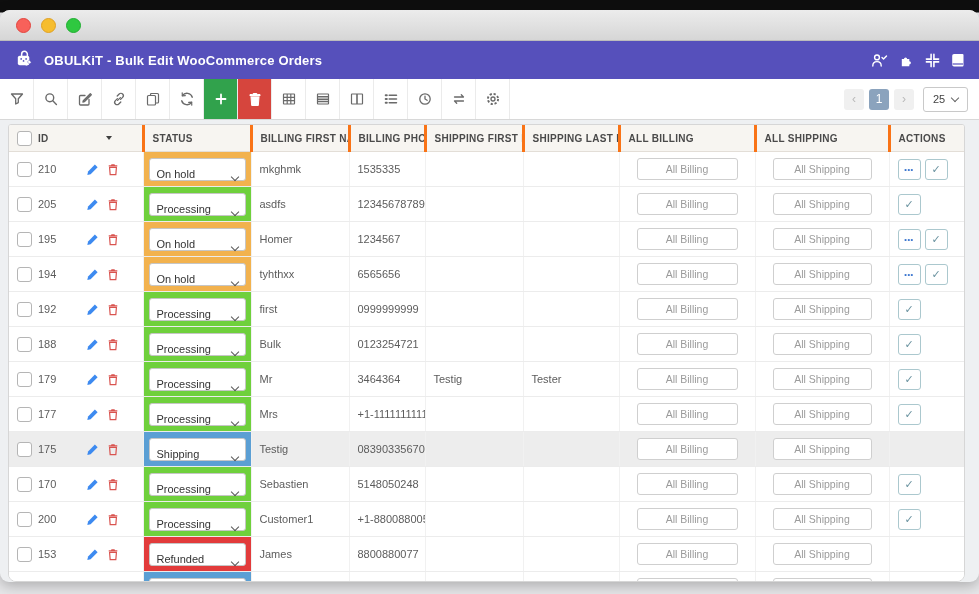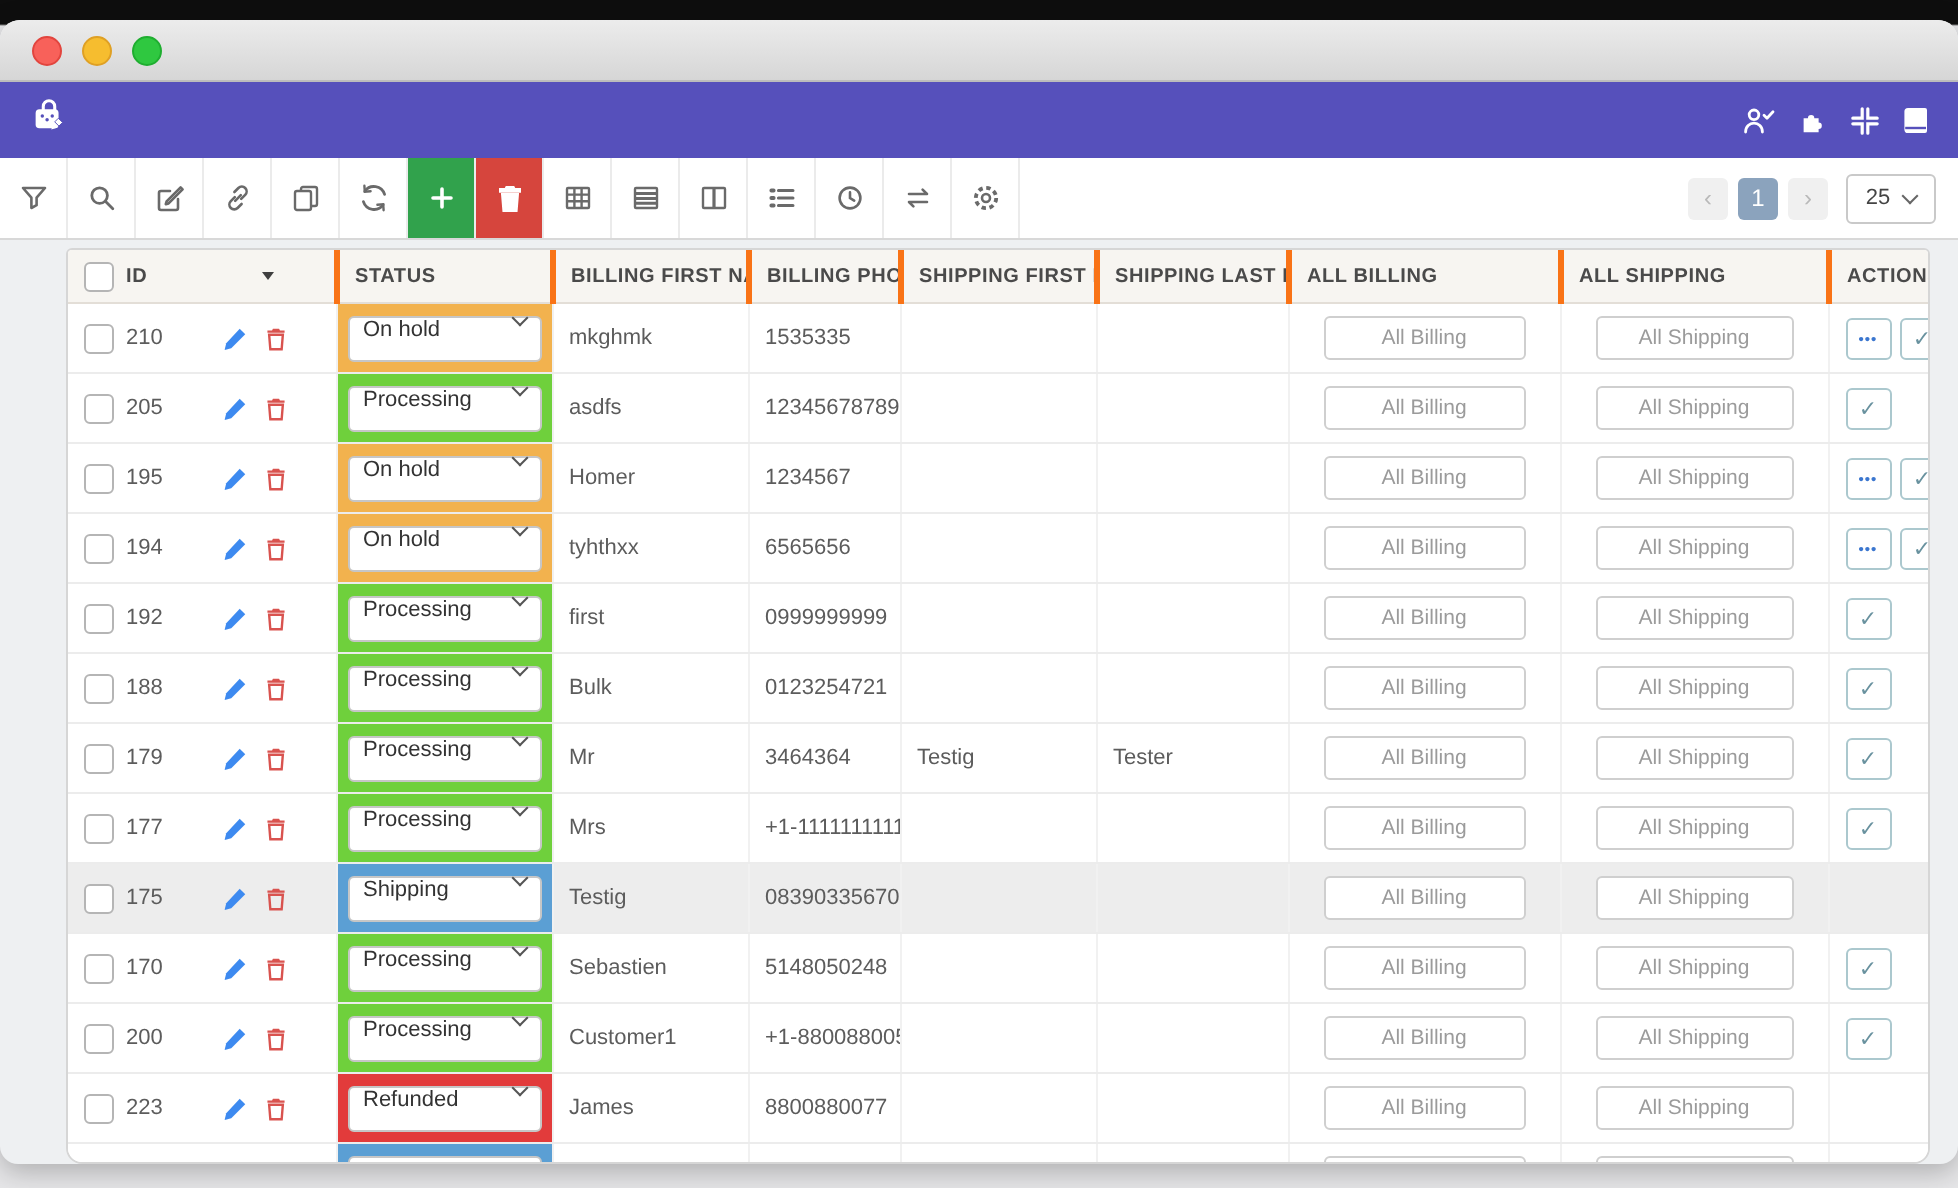--- a/index.html
+++ b/index.html
@@ -33,21 +33,21 @@
   .pager{margin-left:auto;display:flex;align-items:center;gap:5px;padding-right:11px;}
   .pg{min-width:20px;height:21px;border-radius:3px;background:#f0f0f0;color:#b9b9b9;font-size:12px;
     display:flex;align-items:center;justify-content:center;padding:0 4px;border:none;}
   .pg.active{color:#fff;}
   .perpage{width:43px;height:23px;border:1px solid #c9c9c9;border-radius:3px;background:#fff;display:flex;
     align-items:center;justify-content:center;gap:7px;font-size:11px;color:#444;margin-left:4px;}
   .chev{width:5px;height:5px;border-right:1.4px solid #666;border-bottom:1.4px solid #666;
     transform:rotate(45deg);margin-top:-3px;flex:none;}
 
   
-  .content{flex:1;min-height:0;padding:4px 14px 0 8px;margin-left:25px;}
+  .content{flex:1;min-height:0;padding:4px 14px 0 8px;}
   .panel{background:#fff;border:1px solid #d6d6d6;border-radius:3px 3px 8px 8px;height:100%;
     box-sizing:border-box;display:flex;flex-direction:column;overflow:hidden;}
 
   table{width:100%;border-collapse:collapse;table-layout:fixed;}
   thead th{height:26px;background:#f7f5f1;border-bottom:1px solid #e3ded7;font-size:10px;color:#4a4a4a;
     text-align:left;padding:0 8px;font-weight:bold;letter-spacing:.3px;white-space:nowrap;overflow:hidden;}
   thead th + th{border-left:3px solid #f97316;}
   tbody td{height:28px;border-bottom:1px solid #ececec;font-size:11px;color:#5c5c5c;padding:0 8px;
     white-space:nowrap;overflow:hidden;background:#fff;}
   tbody td + td{border-left:1px solid #f1f1f1;}
@@ -55,21 +55,21 @@
 
   .flexcell{display:flex;align-items:center;gap:6px;}
   .cb{width:13px;height:13px;border:1px solid #b5b5b5;border-radius:3px;background:#fff;display:inline-block;flex:none;}
   .idv{min-width:30px;}
   .rowicons{display:flex;align-items:center;gap:8px;margin-left:12px;}
   .rowicons svg{display:block;cursor:pointer;}
   .sortcaret{margin-left:auto;margin-right:22px;width:0;height:0;border-left:3.5px solid transparent;
     border-right:3.5px solid transparent;border-top:4.5px solid #3f3f3f;}
 
   td.c-status{padding:3px 5px;}
-  .sel{background:#fff;border:1px solid #c6c6c6;border-radius:3px;height:21px;display:flex;align-items:flex-start;
+  .sel{background:#fff;border:1px solid #c6c6c6;border-radius:3px;height:21px;display:flex;align-items:flex-end;
     justify-content:space-between;padding:0 7px;font-size:11px;color:#333;cursor:pointer;}
   .sel .chev{border-color:#555;}
 
   .cellbtn{display:block;width:calc(100% - 18px);margin:0 9px;height:22px;background:#fff;border:1px solid #cfcfcf;
     border-radius:3px;font-size:10.5px;color:#9b9b9b;text-align:center;line-height:20px;
     font-family:"Liberation Sans",sans-serif;padding:0;cursor:pointer;}
   .actwrap{display:flex;align-items:center;gap:4px;}
   .abtn{width:23px;height:21px;border:1px solid #abc8ce;border-radius:3px;background:#fff;display:flex;
     align-items:center;justify-content:center;padding:0;cursor:pointer;font-family:"Liberation Sans",sans-serif;}
   .abtn.more{color:#3b76cf;font-size:7.5px;font-weight:bold;letter-spacing:.5px;}
@@ -92,20 +92,21 @@
         <svg width="21" height="21" viewBox="0 0 22 22" fill="none">
           <rect x="4" y="8" width="12" height="10" rx="2" fill="#ffffff"></rect>
           <path d="M8 8.5V6.5a3 3 0 016 0v2" stroke="#ffffff" stroke-width="1.6" fill="none"></path>
           <circle cx="7.5" cy="11.5" r="0.9" fill="#5650bb"></circle>
           <circle cx="10" cy="13.5" r="0.9" fill="#5650bb"></circle>
           <circle cx="12.7" cy="11.5" r="0.9" fill="#5650bb"></circle>
           <path d="M12.2 18.6l1.1-3.4 2.3 2.3-3.4 1.1z" fill="#ffffff"></path>
           <path d="M14 14.6l1.9-1.9 2.2 2.2-1.9 1.9z" fill="#ffffff" stroke="#5650bb" stroke-width="0.5"></path>
         </svg>
       </span>
+      <span class="title">OBULKiT - Bulk Edit WooCommerce Orders</span>
       <span class="spacer"></span>
       <div class="hicons">
         <span>
           <svg width="17" height="15" viewBox="0 0 17 15" fill="none" stroke="#ffffff" stroke-width="1.4" stroke-linecap="round" stroke-linejoin="round">
             <circle cx="6" cy="4.4" r="2.4"></circle>
             <path d="M1.8 13c0-2.8 2-4.4 4.2-4.4S10.2 10.2 10.2 13"></path>
             <path d="M11 4.6l1.5 1.5 3-3.2"></path>
           </svg>
         </span>
         <span>
@@ -728,21 +729,21 @@
     <td>
                   <div class="actwrap f-act">
                     <button class="abtn check">✓</button>
                   </div>
                 </td>
   </tr>
               <tr>
     <td>
       <div class="flexcell">
         <span class="cb"></span>
-        <span class="idv f-id">223</span>
+        <span class="idv f-id">153</span>
         <span class="rowicons">
           <span>
             <svg width="13" height="13" viewBox="0 0 16 16">
                           <path d="M10.9 1.7l3.4 3.4-8.6 8.6-4.1 1 1-4.1z" fill="#3d8af0"></path>
                         </svg>
           </span>
           <span>
             <svg width="12" height="13" viewBox="0 0 14 15" fill="#d9534f">
                           <path d="M5.2 1.5h3.6l.5 1H12v1.4H2V2.5h2.7z"></path>
                           <path d="M3 5h8l-.7 8.5H3.7z" fill="none" stroke="#d9534f" stroke-width="1.4"></path>

